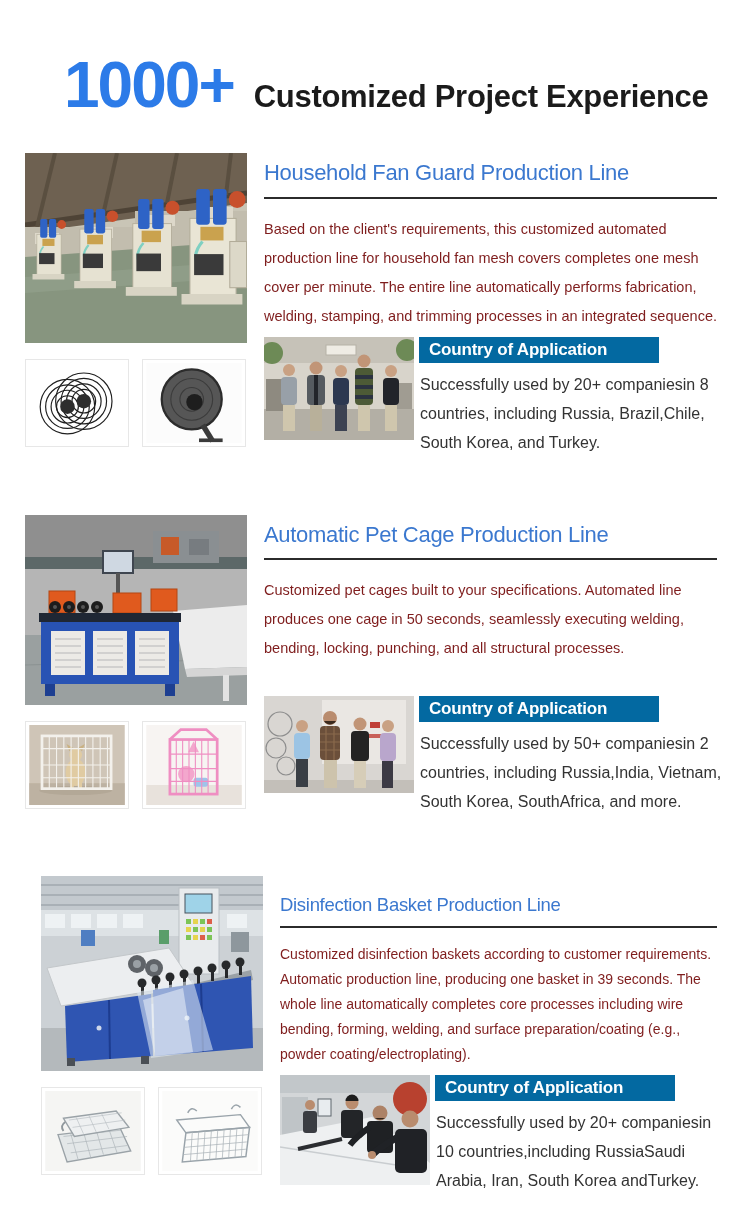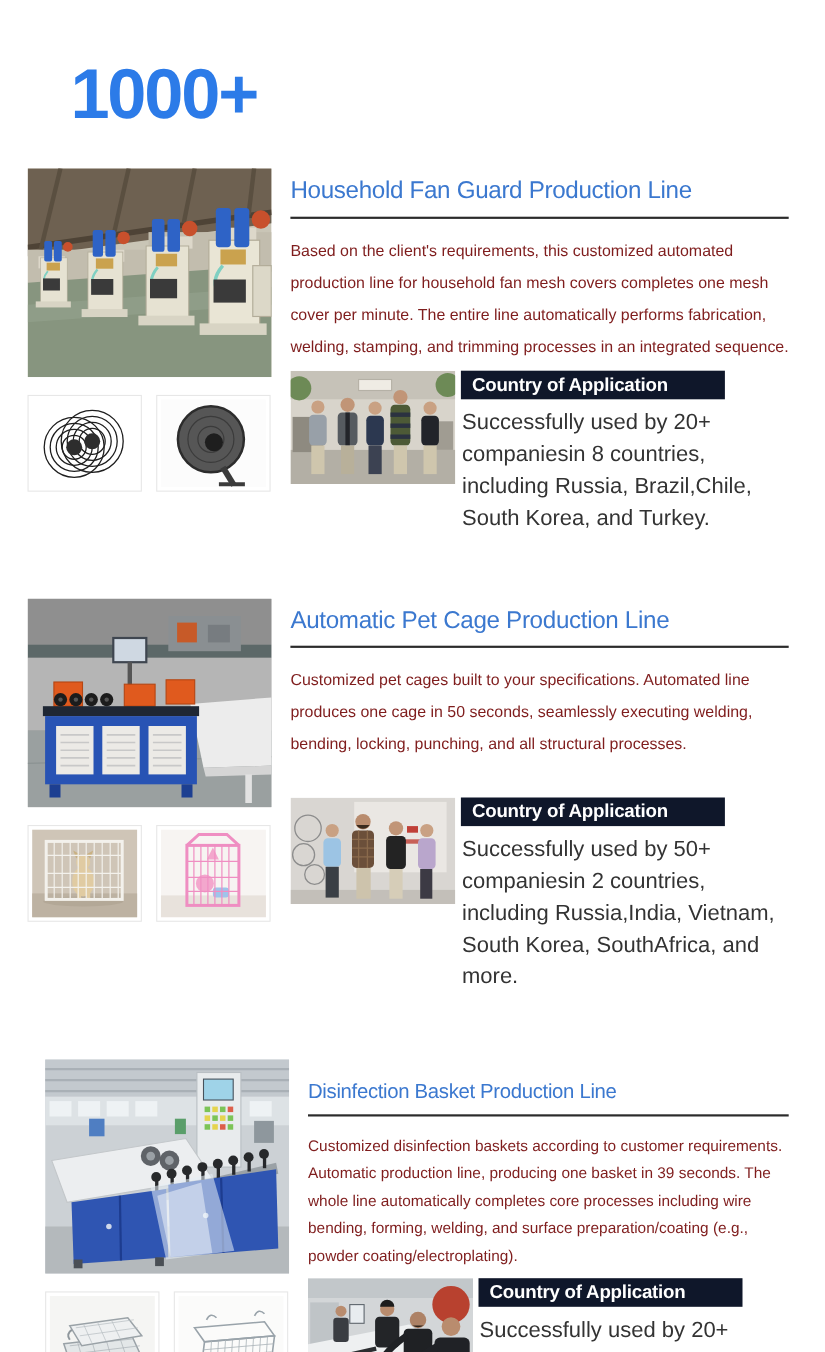--- a/index.html
+++ b/index.html
@@ -30,29 +30,30 @@
   .sec-3 .sec-desc{font-size:14px;line-height:25px;margin-top:14px;}
   .country-row{display:flex;}
   .sec-1 .country-row{margin-top:6px;}
   .sec-2 .country-row{margin-top:33px;}
   .sec-3 .country-row{margin-top:8px;}
   .people-photo{margin:0;width:150px;flex:none;overflow:hidden;}
   .sec-1 .people-photo{height:103px;}
   .sec-2 .people-photo{height:97px;}
   .sec-3 .people-photo{height:110px;}
   .country-col{flex:1;margin-left:5px;min-width:0;}
-  .country-banner{width:240px;height:26px;line-height:26px;background:#0f172a;color:#fff;
+  .country-banner{width:240px;height:26px;line-height:26px;background:#0369a1;color:#fff;
     font-size:17px;font-weight:bold;padding-left:10px;box-sizing:border-box;letter-spacing:-0.2px;}
-  .country-text{font-size:20px;line-height:29px;color:#333;margin:7px 0 0 1px;}
+  .country-text{font-size:16px;line-height:29px;color:#333;margin:7px 0 0 1px;}
 </style>
 </head>
 <body>
 
 <header class="hero">
   <span class="hero-count">1000+</span>
+  <h1 class="hero-title">Customized Project Experience</h1>
 </header>
 
 <section class="project sec-1">
   <div class="left-col">
     <figure class="main-photo">
       <svg viewBox="0 0 222 190">
         <rect width="222" height="190" fill="#c9c5b6"></rect>
         <polygon points="0,0 222,0 222,50 0,80" fill="#6e6151"></polygon>
         <line x1="0" y1="72" x2="222" y2="40" stroke="#4e4336" stroke-width="5"></line>
         <line x1="30" y1="0" x2="12" y2="74" stroke="#5a4f40" stroke-width="4"></line>

